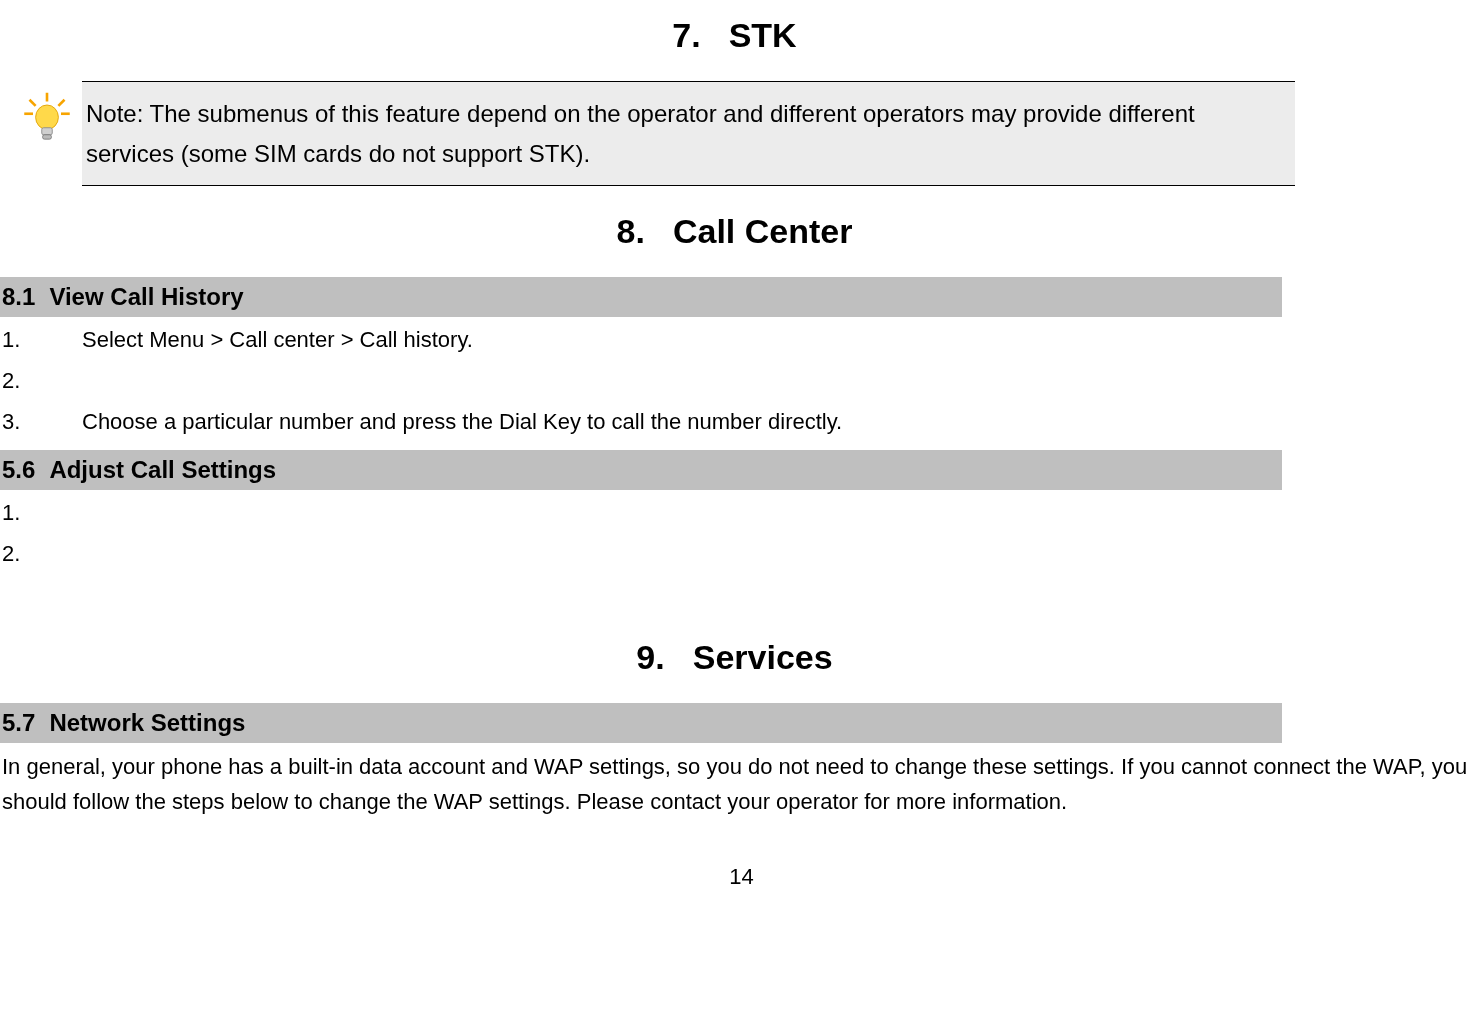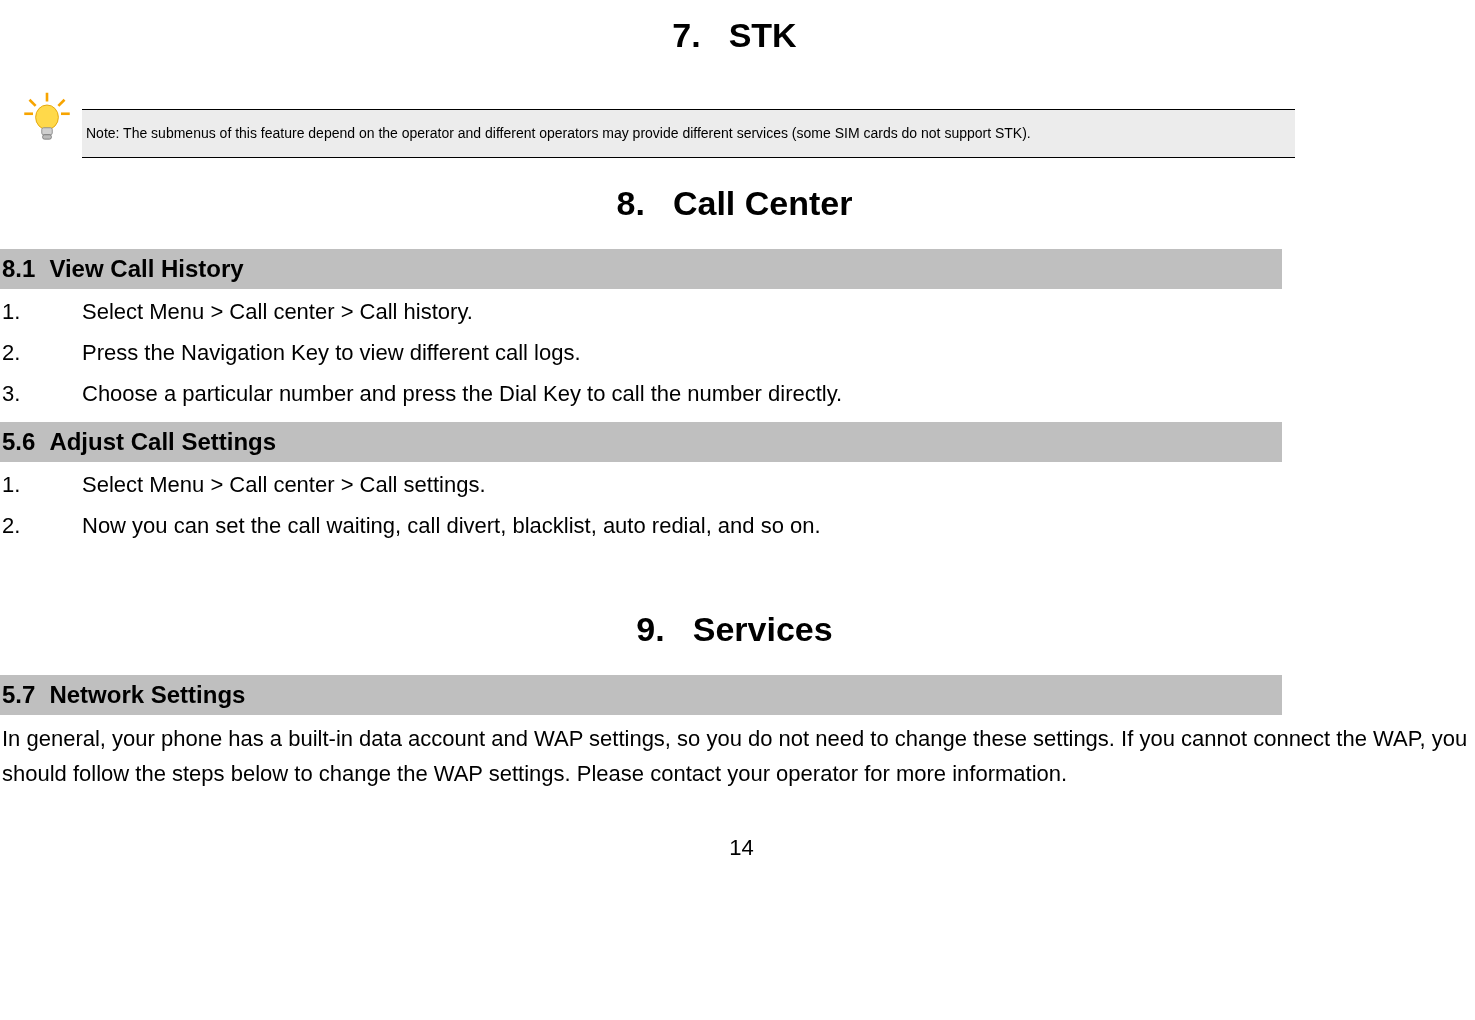--- a/index.html
+++ b/index.html
@@ -40,23 +40,22 @@
     .bulb-svg {
       width: 56px;
       height: 56px;
     }
     .note-box {
       flex: 1;
       border-top: 1px solid #000;
       border-bottom: 1px solid #000;
       background: #ececec;
       padding: 12px 10px 12px 4px;
-      font-size: 14px;
+      font-size: 24px;
       line-height: 1.65;
-      margin-top: 28px;
     }
     .section-heading {
       background: #bfbfbf;
       font-size: 24px;
       font-weight: bold;
       padding: 2px 17px 2px 2px;
       margin: 0;
       width: 1282px;
     }
     .section-num {
@@ -126,40 +125,37 @@
   <span class="section-num">8.1</span><span>View Call History</span>
 </h2>
 
 <ol class="steps">
   <li>
     <span class="li-num">1.</span>
     <span><span>Select </span><span class="bold">Menu &gt; Call center &gt; Call history</span><span>.</span></span>
   </li>
   <li>
     <span class="li-num">2.</span>
-    <span>Press the Navigation Key to view different call logs.</span>
   </li>
   <li>
     <span class="li-num">3.</span>
     <span>Choose a particular number and press the Dial Key to call the number directly.</span>
   </li>
 </ol>
 
 <h2 class="section-heading">
   <span class="section-num">5.6</span><span>Adjust Call Settings</span>
 </h2>
 
 <ol class="steps">
   <li>
     <span class="li-num">1.</span>
-    <span><span>Select </span><span class="bold">Menu &gt; Call center &gt; Call settings</span><span>.</span></span>
   </li>
   <li>
     <span class="li-num">2.</span>
-    <span>Now you can set the call waiting, call divert, blacklist, auto redial, and so on.</span>
   </li>
 </ol>
 
 <div class="gap"></div>
 
 <h1 class="heading-chapter">
   <span class="chapter-num">9.</span><span>Services</span>
 </h1>
 
 <h2 class="section-heading">

